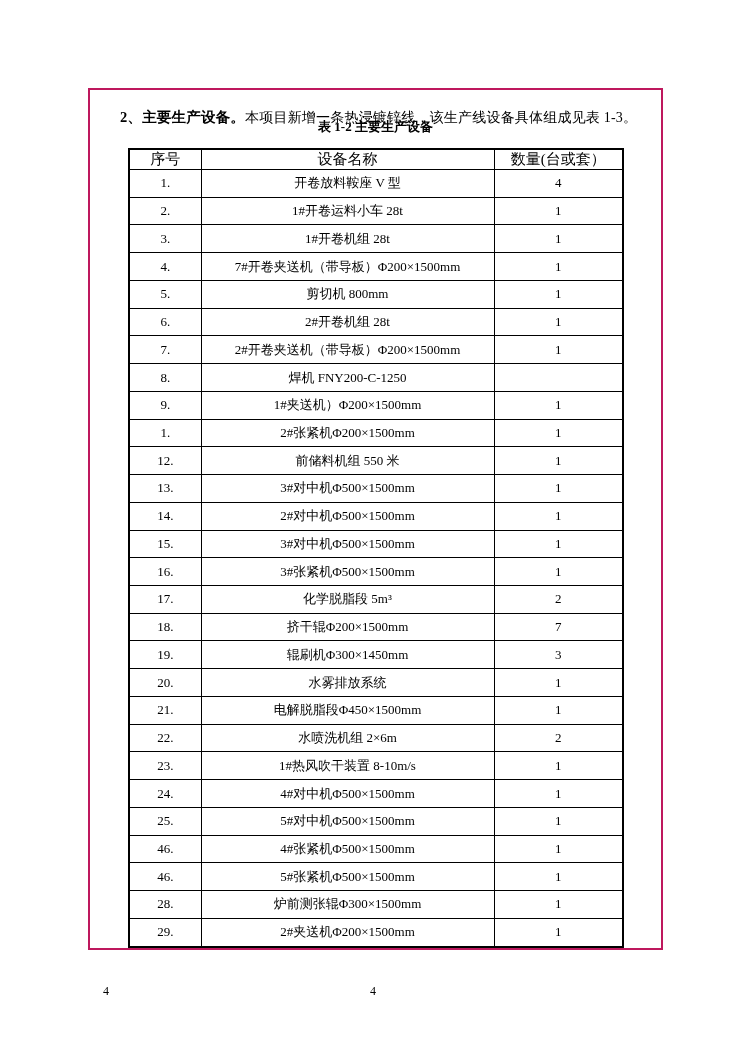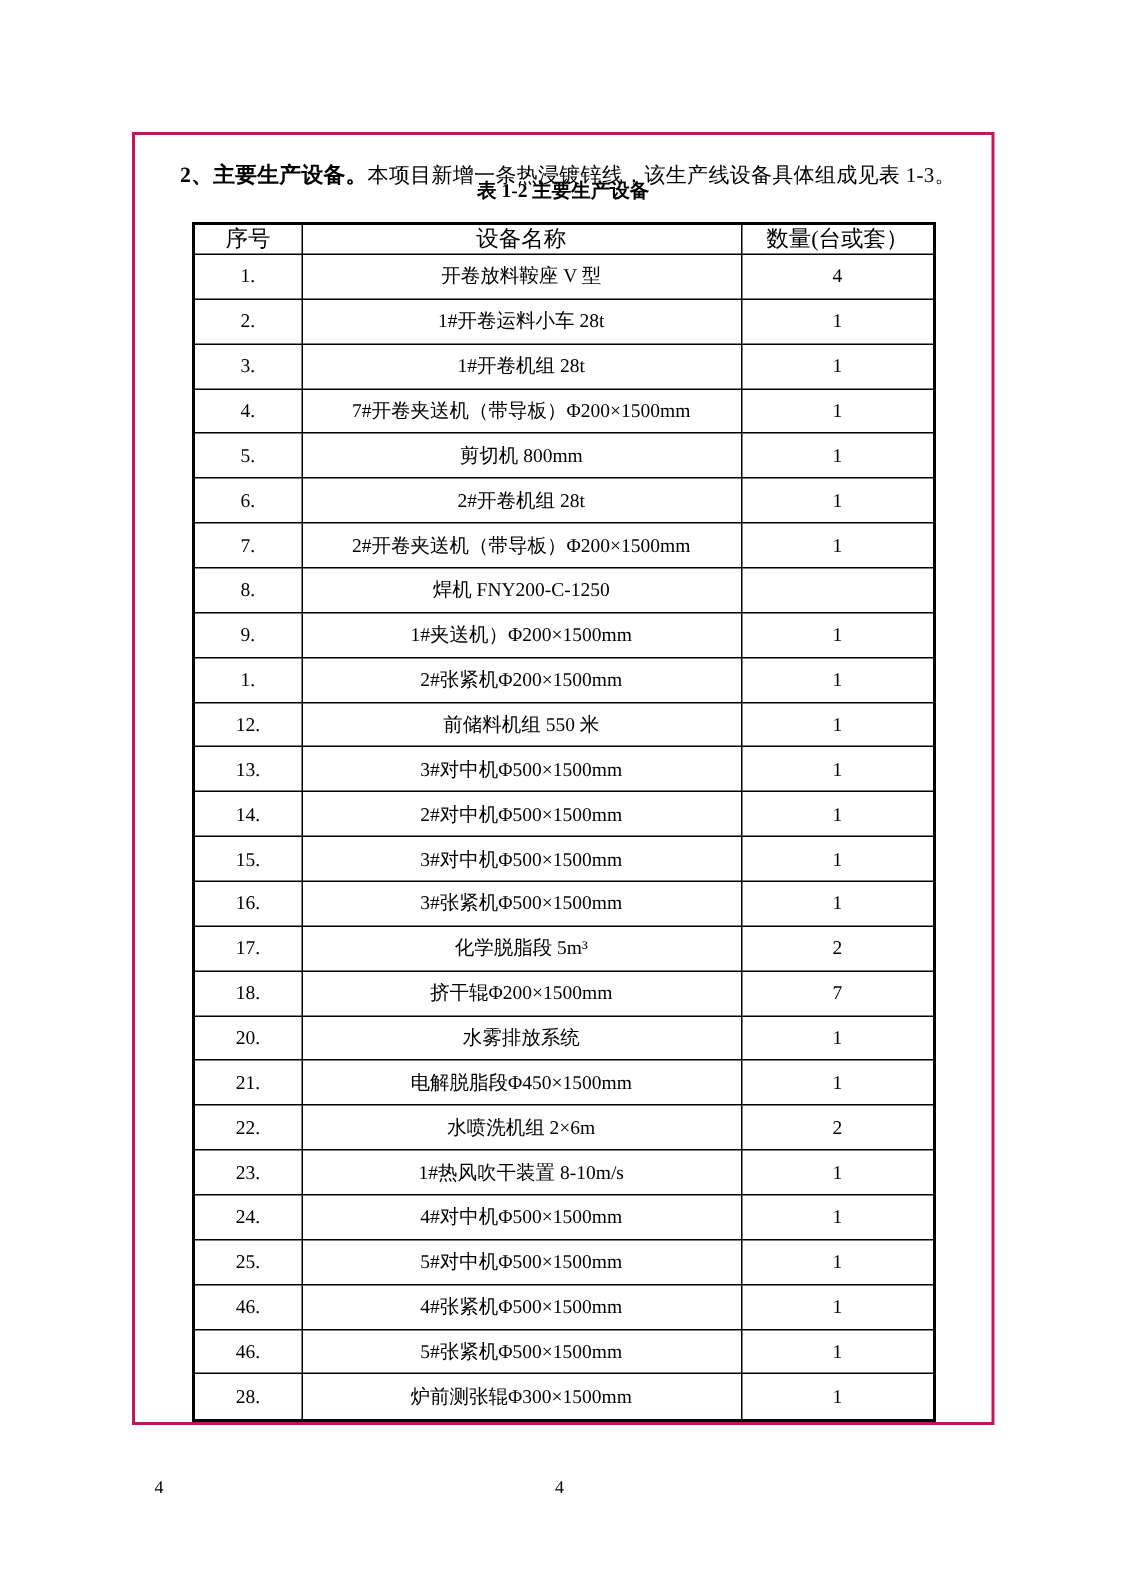--- a/index.html
+++ b/index.html
@@ -184,20 +184,25 @@
           <td>17.</td>
           <td>化学脱脂段 5m³</td>
           <td>2</td>
         </tr>
         <tr>
           <td>18.</td>
           <td>挤干辊Φ200×1500mm</td>
           <td>7</td>
         </tr>
         <tr>
+          <td>19.</td>
+          <td>辊刷机Φ300×1450mm</td>
+          <td>3</td>
+        </tr>
+        <tr>
           <td>20.</td>
           <td>水雾排放系统</td>
           <td>1</td>
         </tr>
         <tr>
           <td>21.</td>
           <td>电解脱脂段Φ450×1500mm</td>
           <td>1</td>
         </tr>
         <tr>
@@ -228,19 +233,24 @@
         <tr>
           <td>46.</td>
           <td>5#张紧机Φ500×1500mm</td>
           <td>1</td>
         </tr>
         <tr>
           <td>28.</td>
           <td>炉前测张辊Φ300×1500mm</td>
           <td>1</td>
         </tr>
+        <tr>
+          <td>29.</td>
+          <td>2#夹送机Φ200×1500mm</td>
+          <td>1</td>
+        </tr>
       </tbody>
   </table>
 
 </div>
 
 <div class="footer-num left">4</div>
 <div class="footer-num center">4</div>
 
 </body></html>

